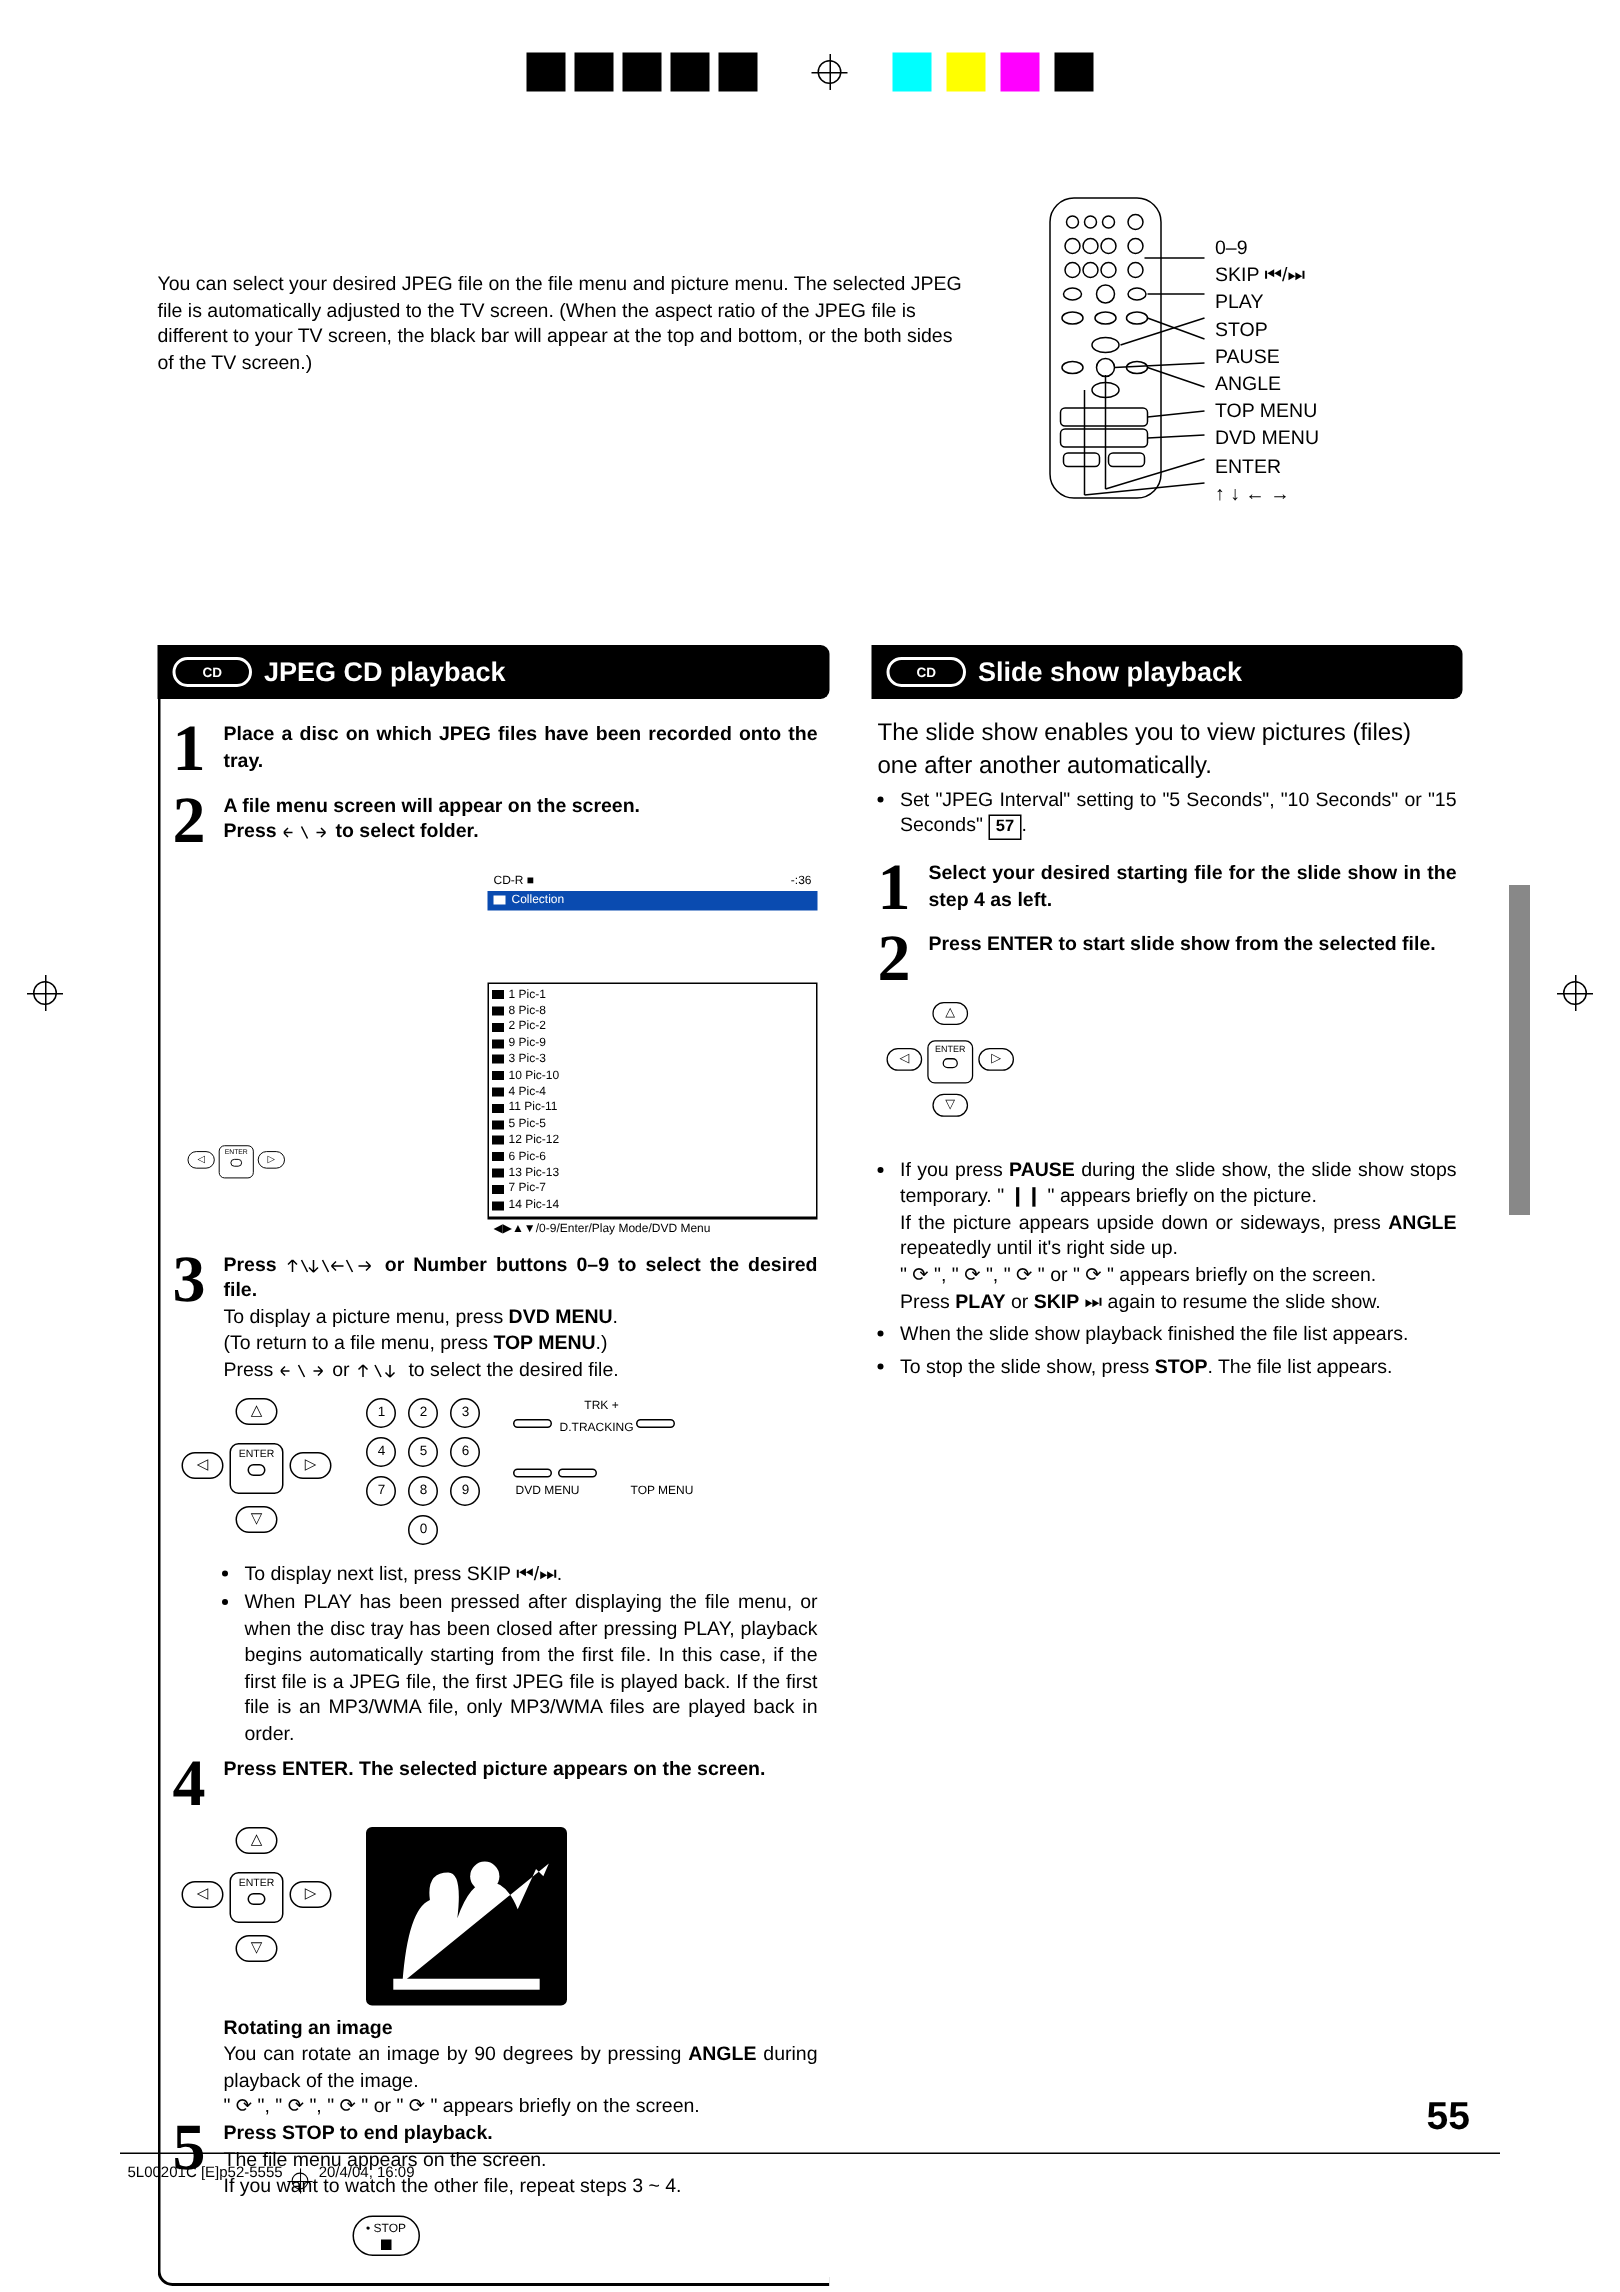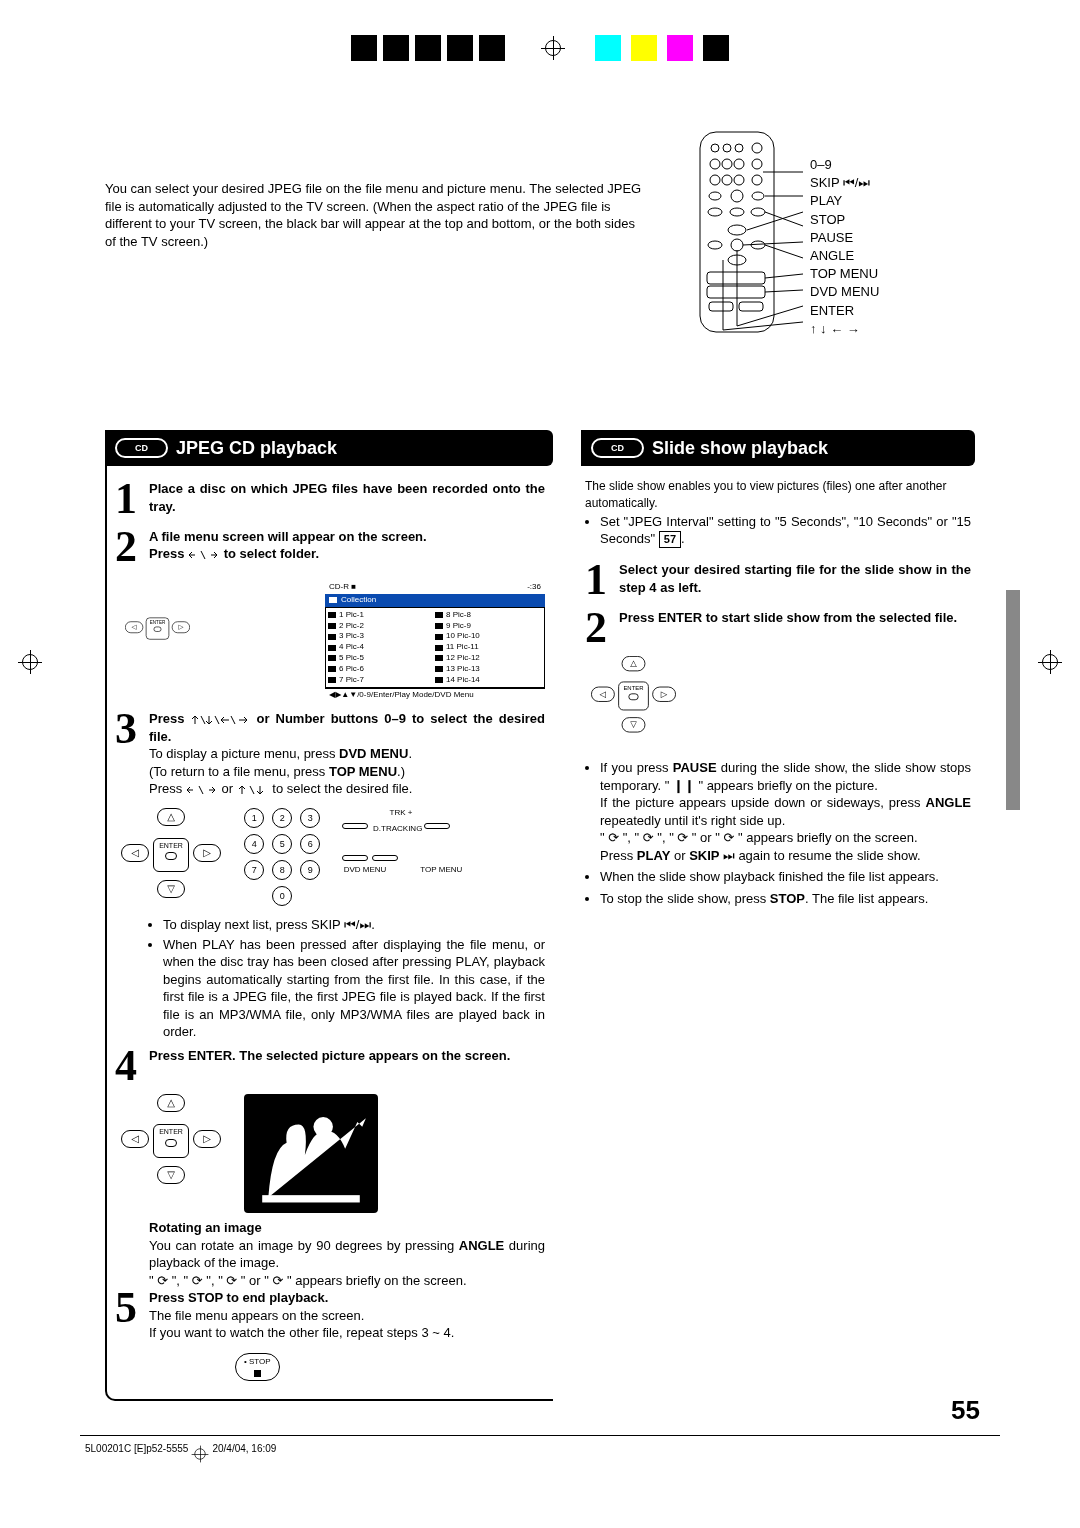--- a/index.html
+++ b/index.html
@@ -128,22 +128,22 @@
 
   .mini-screen {
     margin: 6px 0 8px 90px;
     font-size: 8px;
     width: 220px;
   }
   .mini-top { display:flex; justify-content:space-between; padding:1px 4px;}
   .mini-band { background:#0a4bb0; color:#fff; padding:1px 4px; display:flex; align-items:center;}
   .mini-band::before { content:""; display:inline-block; width:8px; height:6px; background:#fff; margin-right:4px;}
   .mini-grid {
-    display:grid; grid-template-columns:repeat(2,1fr);
-    border:1px solid #000; padding:2px;
+    display:grid; grid-template-columns:repeat(1,1fr);
+    border:1px solid #000; padding:2px;margin-top:48px;
   }
   .mini-grid span { display:flex; align-items:center; gap:3px;}
   .mini-grid span::before { content:""; width:8px; height:6px; background:#000; }
   .mini-foot { border-top:1px solid #000; padding:1px 4px;}
   .nav-cluster {
     width:100px; height:90px; position:relative; display:inline-block; vertical-align:top;
   }
   .nav-arrow {
     position:absolute; width:26px; height:16px; border:1px solid #000; border-radius:10px; font-size:10px; text-align:center; line-height:15px;
   }
@@ -326,21 +326,21 @@
               <svg class="icon" width="30" height="10">
                     <path d="M6 5 L0 5 M0 5 L3 2 M0 5 L3 8" stroke="#000" fill="none"></path>
                     <line x1="12" y1="1" x2="16" y2="9" stroke="#000"></line>
                     <path d="M22 5 L28 5 M28 5 L25 2 M28 5 L25 8" stroke="#000" fill="none"></path>
                   </svg>
               <span> to select folder.</span></b>
             </div>
           </div>
 
           
-          <div style="display:flex; align-items:center; gap:10px; margin-left:10px;">
+          <div style="display:flex; align-items:flex-end; gap:10px; margin-left:10px;">
             <div class="nav-cluster smallnav" style="transform:scale(0.65);">
               <div class="nav-arrow nav-left">◁</div>
               <div class="nav-arrow nav-right">▷</div>
               <div class="nav-enter">ENTER</div>
             </div>
             <div class="mini-screen">
               <div class="mini-top">
                   <span>CD-R ■</span>
                   <span>-:36</span>
                 </div>
@@ -483,21 +483,21 @@
         </div>
       </div>
 
       <div class="col col-right">
         <div class="col-head">
           <span class="badge">CD</span>
           <span>Slide show playback</span>
         </div>
 
         <div style="padding:12px 4px 0 4px;">
-          <div style="font-size:12px;">The slide show enables you to view pictures (files) one after another automatically.</div>
+          <div style="font-size:16px;">The slide show enables you to view pictures (files) one after another automatically.</div>
 
           <ul class="bullets" style="margin-top:2px;">
             <li>
               <span>Set "JPEG Interval" setting to "5 Seconds", "10 Seconds" or "15 Seconds" </span><span class="boxed-num">57</span>.
             </li>
           </ul>
 
           <div class="step">
             <div class="step-num">1</div>
             <div class="step-body"><b>Select your desired starting file for the slide show in the step 4 as left.</b></div>

